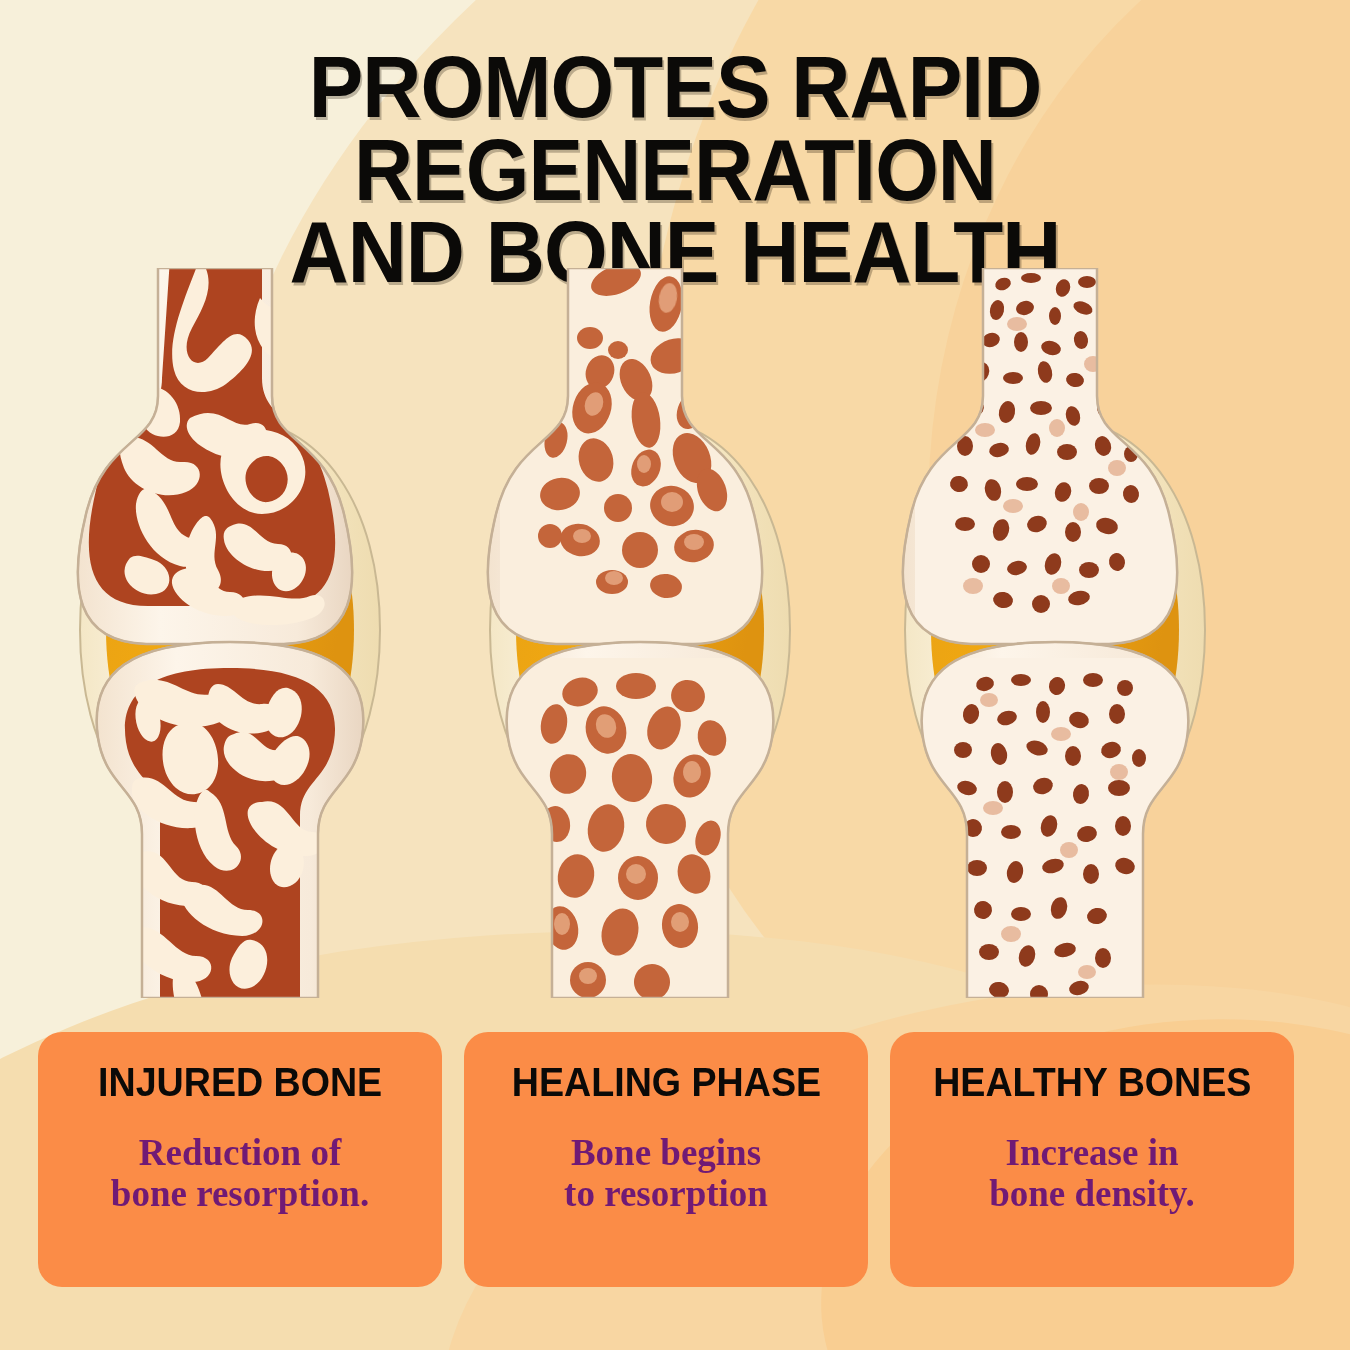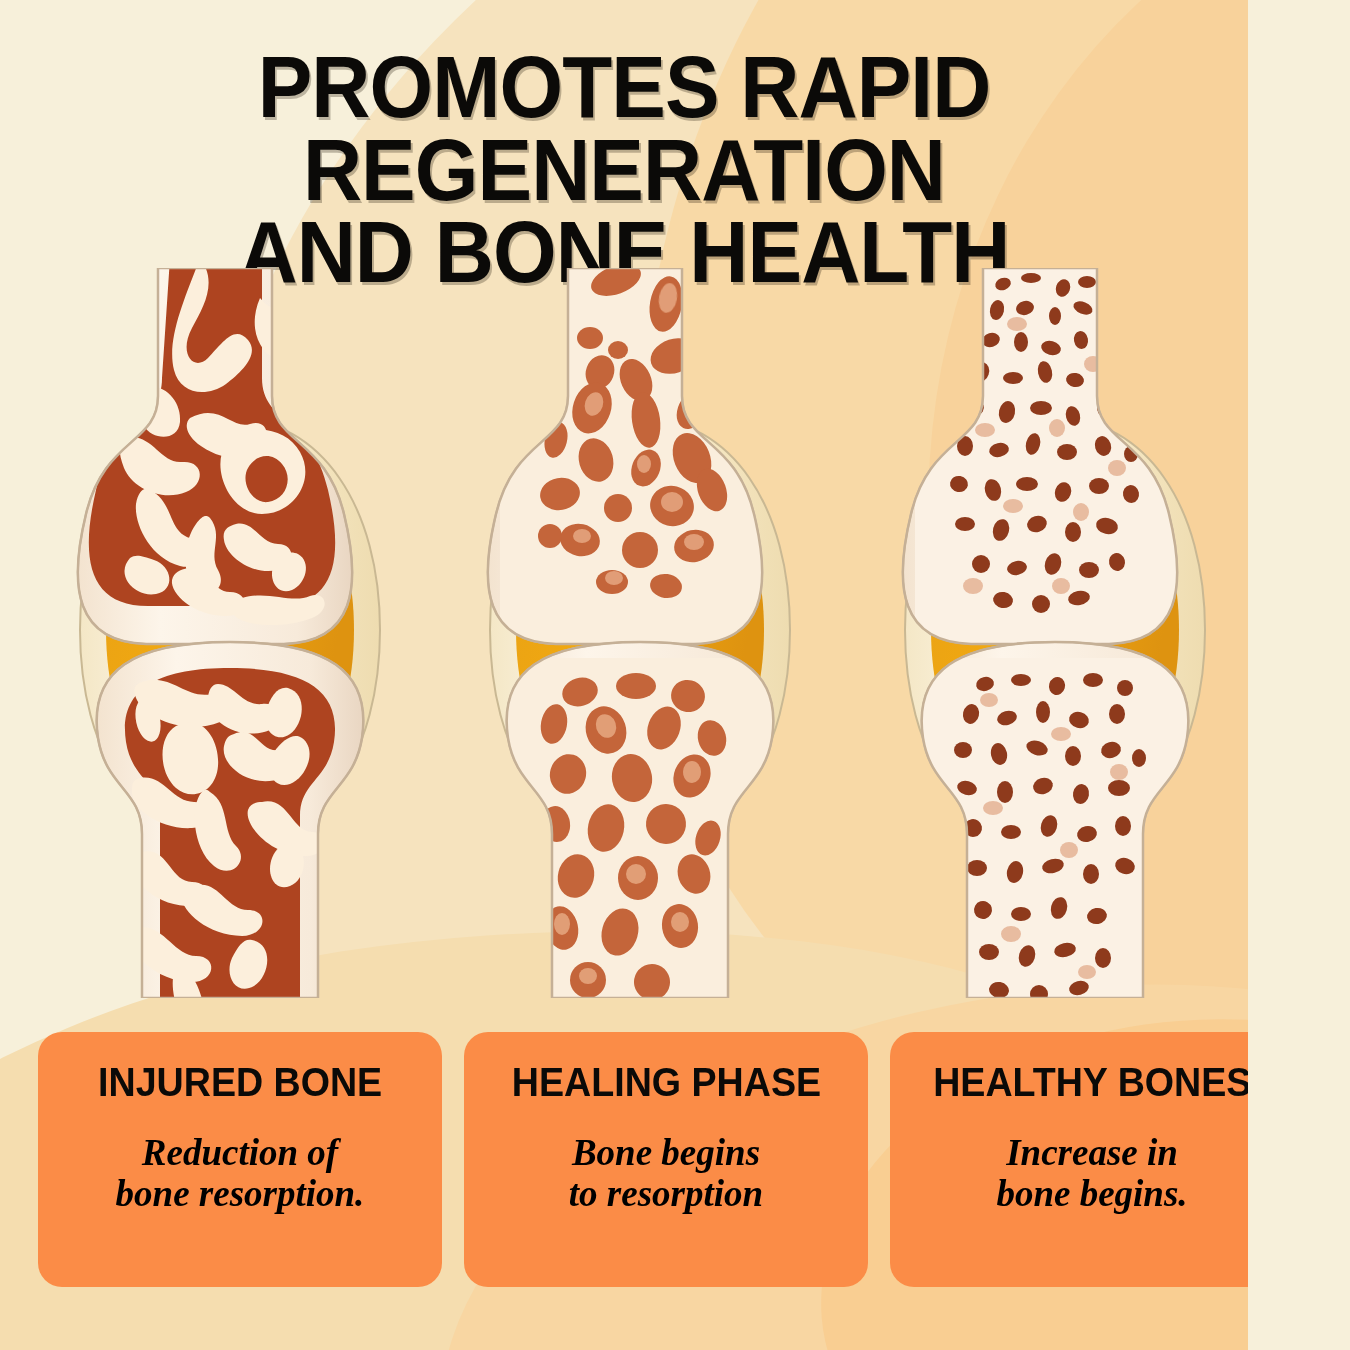--- a/index.html
+++ b/index.html
@@ -1,21 +1,21 @@
 <!DOCTYPE html>
 <html><head>
 <meta charset="utf-8">
 <style>
   html,body{margin:0;padding:0;}
   body{
     width:1350px;height:1350px;overflow:hidden;
     font-family:"Liberation Sans",sans-serif;
     background:#F7F0DA;
   }
-  #stage{position:relative;width:1248px;height:1350px;overflow:hidden;}
+  #stage{position:relative;width:1350px;height:1350px;overflow:hidden;}
 
   
   .bg-base{position:absolute;inset:0;background:#F7F0DA;}
   .bg-blob{position:absolute;}
   .blob-a{
     width:1700px;height:1500px;left:180px;top:-260px;
     background:#F6E3BE;border-radius:58% 42% 50% 50% / 55% 45% 55% 45%;
     transform:rotate(-12deg);
   }
   .blob-b{
@@ -86,24 +86,23 @@
     transform:scaleX(0.94);
     text-align:center;
     line-height:1;
   }
   .card-body{
     margin-top:30px;
     font-family:"Liberation Serif",serif;
     font-weight:bold;
     font-size:37px;
     line-height:1.12;
-    color:#000000;
+    color:#701a75;
     text-align:center;
     white-space:pre-line;
-    font-style:italic;
   }
 </style>
 </head>
 <body>
 
 <div id="stage">
 
   <div class="bg-base"></div>
   <div class="bg-blob blob-a"></div>
   <div class="bg-blob blob-b"></div>
@@ -490,17 +489,17 @@
 bone resorption.</div>
     </div>
     <div class="card">
       <div class="card-title">HEALING PHASE</div>
       <div class="card-body">Bone begins
 to resorption</div>
     </div>
     <div class="card">
       <div class="card-title">HEALTHY BONES</div>
       <div class="card-body">Increase in
-bone begins.</div>
+bone density.</div>
     </div>
   </div>
 
 </div>
 
 </body></html>

